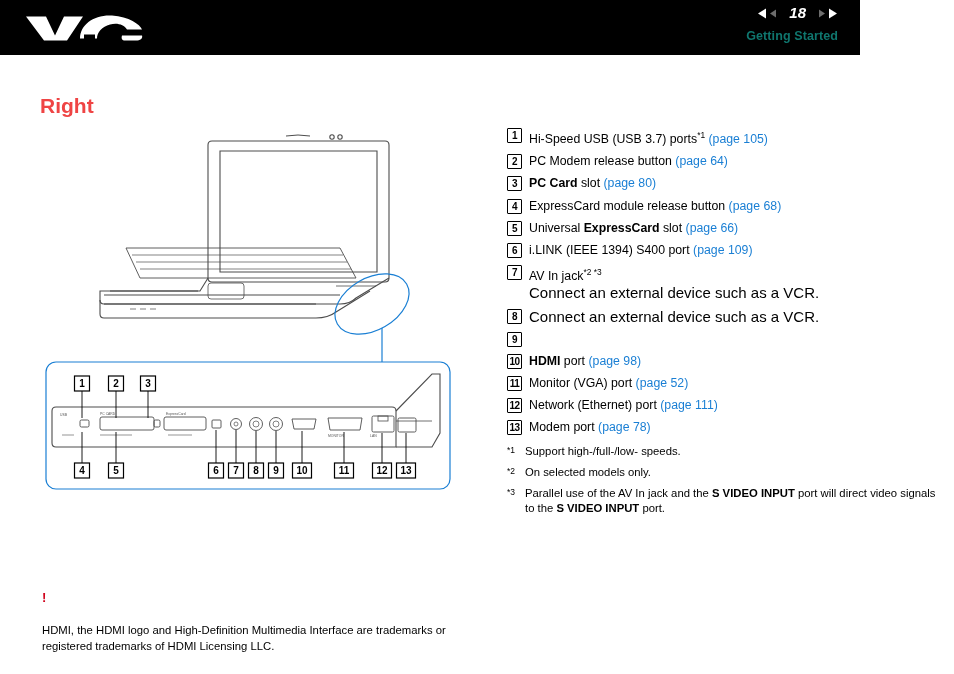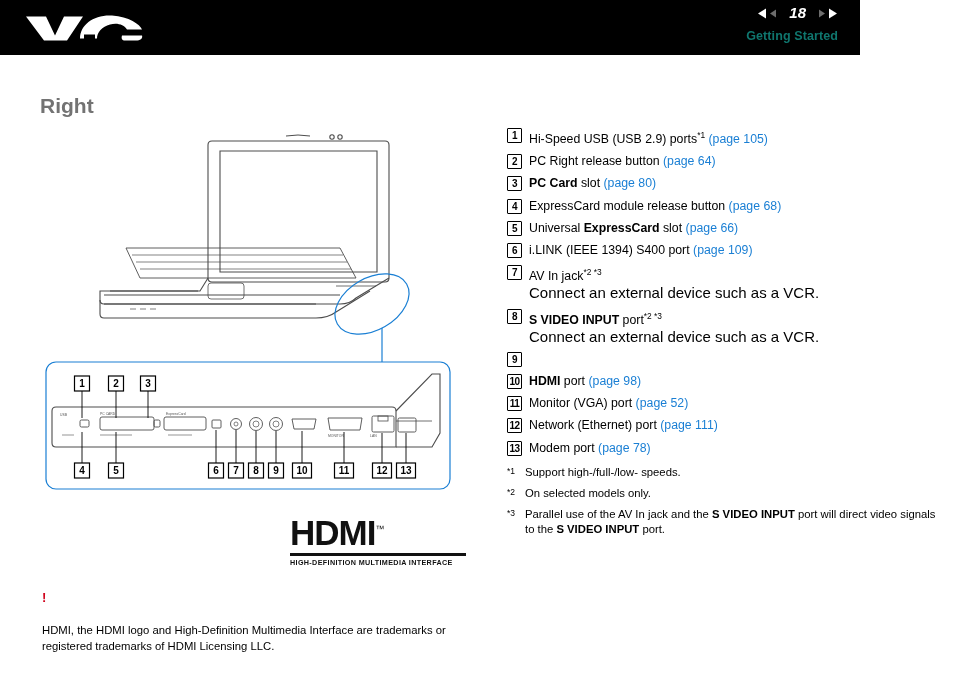--- a/index.html
+++ b/index.html
@@ -34,21 +34,21 @@
   }
   .header-sub {
     position: absolute; right: 22px; top: 29px;
     color: #0f766e; font-size: 12.5px; font-weight: bold;
     letter-spacing: 0.1px;
   }
 
   
   .title {
     position: absolute; left: 40px; top: 94px;
-    font-size: 21px; font-weight: bold; color: #737373;
+    font-size: 21px; font-weight: bold; color: #ef4444;
   }
 
   
   .illus { position: absolute; left: 40px; top: 128px; width: 470px; height: 440px; }
 
   
   .hdmi-logo { position: absolute; left: 250px; top: 383px; width: 200px; height: 50px; }
   .hdmi-word {
     font-family: "Liberation Sans", sans-serif;
     font-weight: bold; font-size: 35px; letter-spacing: -1px;
@@ -267,40 +267,35 @@
         <rect x="294.5" y="335" width="19" height="15" fill="#fff" stroke="#000" stroke-width="1.2"></rect>
         <text x="304" y="346" text-anchor="middle" font-family="Liberation Sans, sans-serif" font-size="10" font-weight="bold">11</text>
         <rect x="332.5" y="335" width="19" height="15" fill="#fff" stroke="#000" stroke-width="1.2"></rect>
         <text x="342" y="346" text-anchor="middle" font-family="Liberation Sans, sans-serif" font-size="10" font-weight="bold">12</text>
         <rect x="356.5" y="335" width="19" height="15" fill="#fff" stroke="#000" stroke-width="1.2"></rect>
         <text x="366" y="346" text-anchor="middle" font-family="Liberation Sans, sans-serif" font-size="10" font-weight="bold">13</text>
       </g>
     </svg>
 
     
-    <div class="hdmi-logo">
-      <div class="hdmi-word"><span>HDMI</span><span class="hdmi-tm">™</span></div>
-      <div class="hdmi-bar"></div>
-      <div class="hdmi-sub">HIGH-DEFINITION MULTIMEDIA INTERFACE</div>
-    </div>
   </div>
 
   <div class="tm-bang">!</div>
   <div class="tm-note">HDMI, the HDMI logo and High-Definition Multimedia Interface are trademarks or registered trademarks of HDMI Licensing LLC.</div>
 
   <div class="list">
 
     <div class="row">
       <div class="num">1</div>
-      <div class="txt"><span>Hi-Speed USB (USB 2.9) ports</span><span class="sup">*1</span> <span class="ref">(page 105)</span></div>
+      <div class="txt"><span>Hi-Speed USB (USB 3.7) ports</span><span class="sup">*1</span> <span class="ref">(page 105)</span></div>
     </div>
 
     <div class="row">
       <div class="num">2</div>
-      <div class="txt"><span>PC Right release button </span><span class="ref">(page 64)</span></div>
+      <div class="txt"><span>PC Modem release button </span><span class="ref">(page 64)</span></div>
     </div>
 
     <div class="row">
       <div class="num">3</div>
       <div class="txt"><b>PC Card</b><span> slot </span><span class="ref">(page 80)</span></div>
     </div>
 
     <div class="row">
       <div class="num">4</div>
       <div class="txt"><span>ExpressCard module release button </span><span class="ref">(page 68)</span></div>
@@ -320,21 +315,20 @@
       <div class="num">7</div>
       <div>
         <div class="txt"><span>AV In jack</span><span class="sup">*2 *3</span></div>
         <div class="sub-line">Connect an external device such as a VCR.</div>
       </div>
     </div>
 
     <div class="row">
       <div class="num">8</div>
       <div>
-        <div class="txt"><b>S VIDEO INPUT</b><span> port</span><span class="sup">*2 *3</span></div>
         <div class="sub-line">Connect an external device such as a VCR.</div>
       </div>
     </div>
 
     <div class="row">
       <div class="num">9</div>
     </div>
 
     <div class="row">
       <div class="num">10</div>

